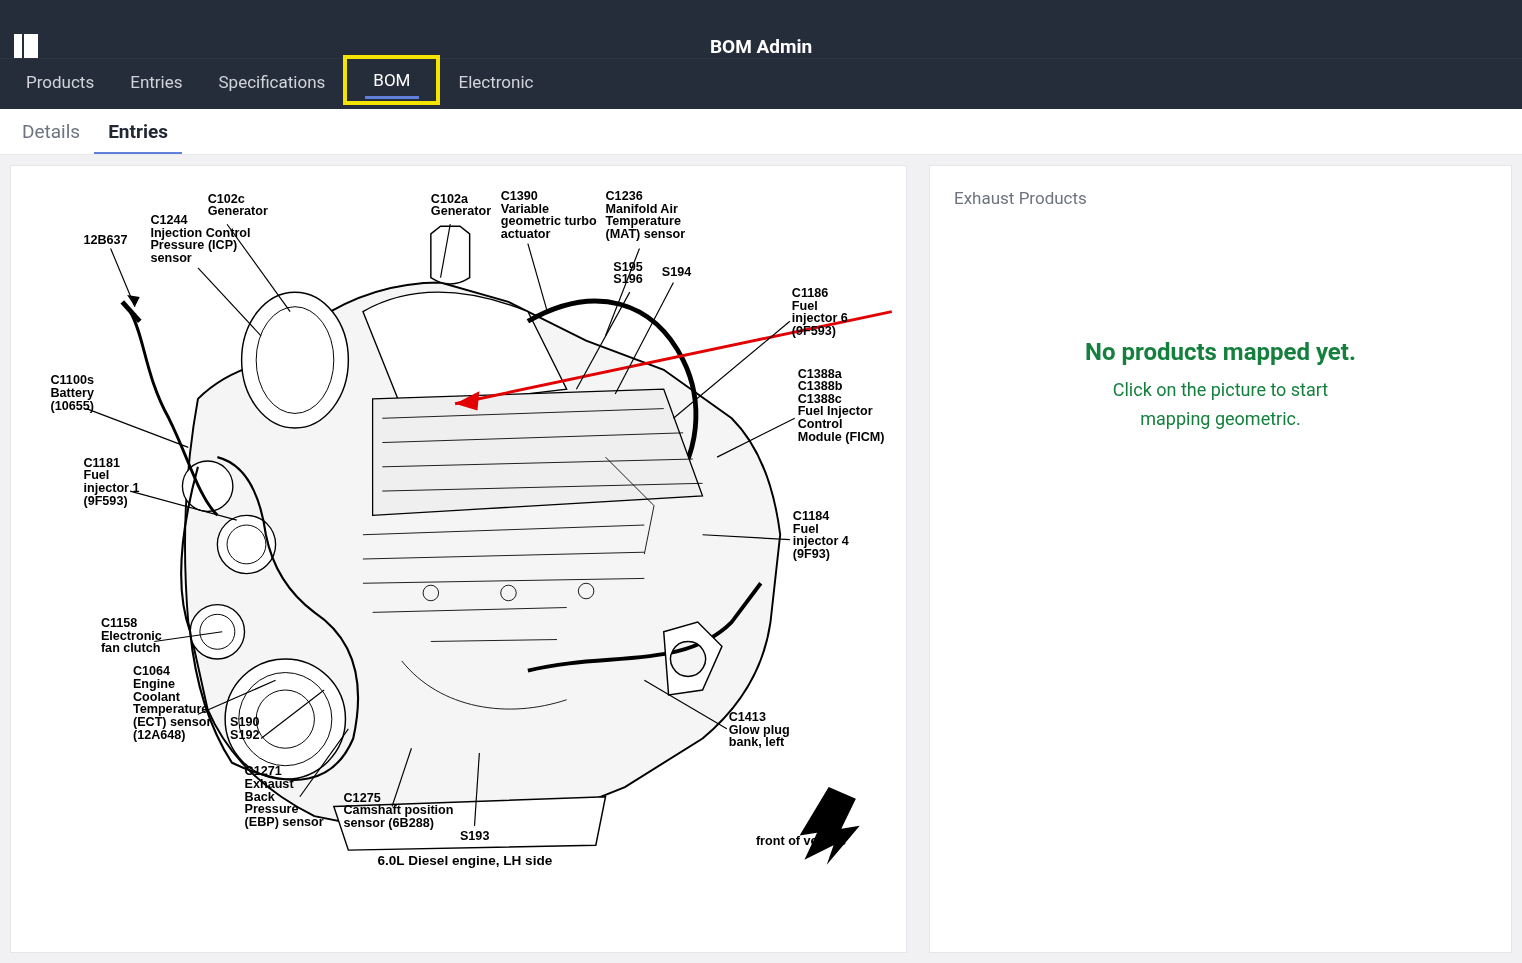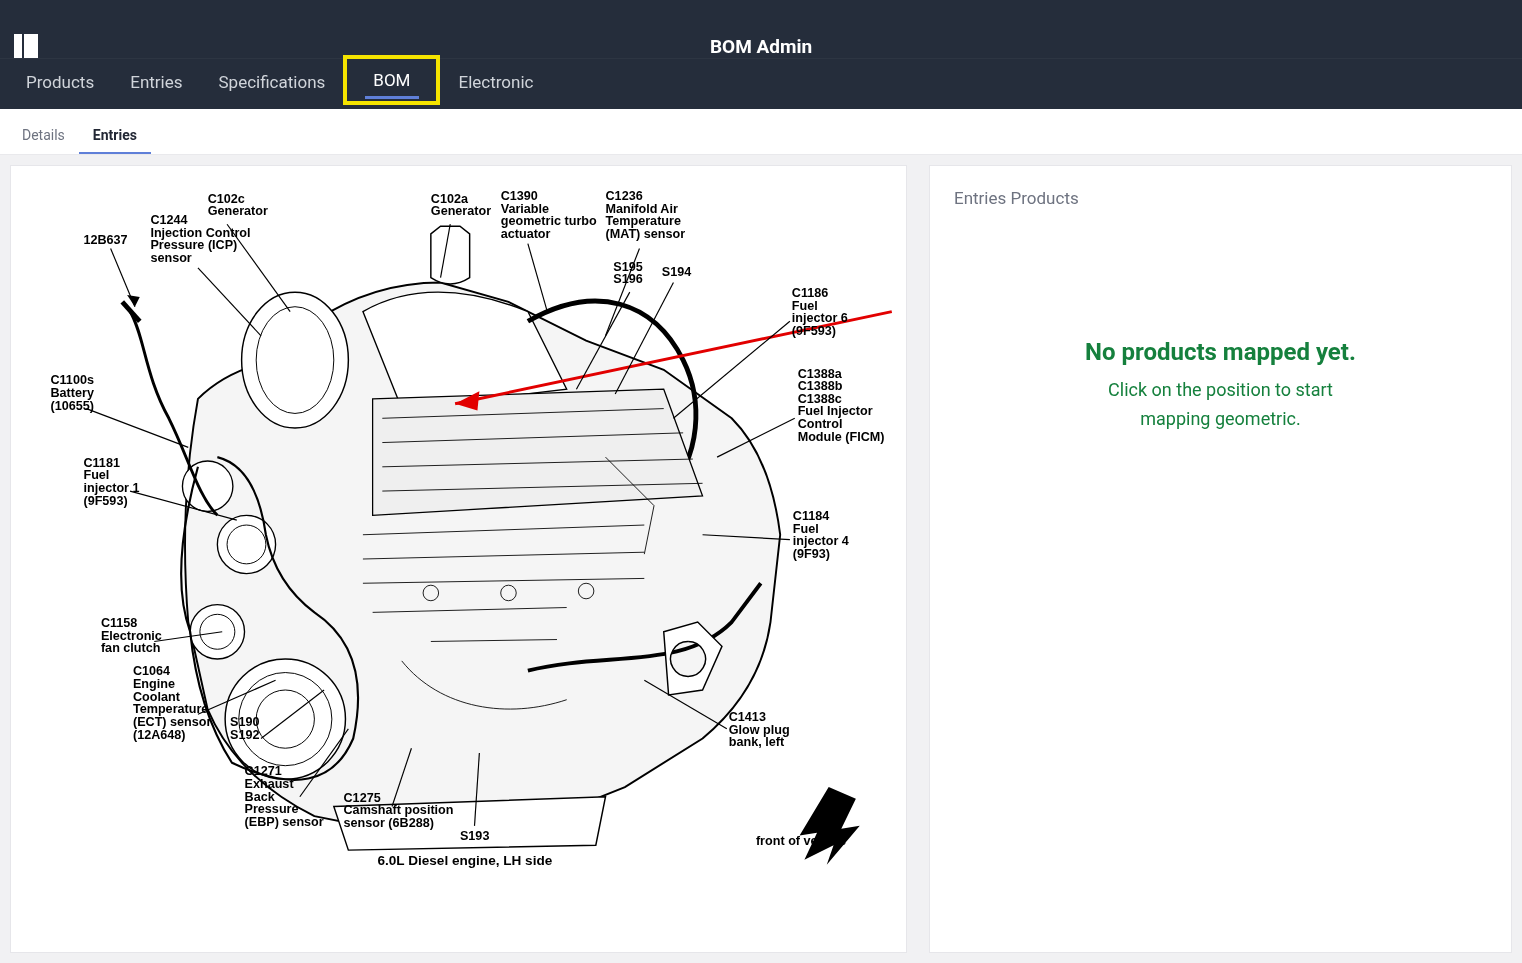--- a/index.html
+++ b/index.html
@@ -93,21 +93,21 @@
       height: 46px;
       display: flex;
       align-items: flex-end;
       padding-left: 8px;
       border-bottom: 1px solid #e9e9ec;
     }
 
     .sub-nav-item {
       padding: 10px 14px 11px 14px;
       color: #6e7380;
-      font-size: 14px;
+      font-size: 19px;
       cursor: pointer;
       user-select: none;
       position: relative;
     }
 
     .sub-nav-item.active {
       font-weight: 700;
       color: #222734;
     }
 
@@ -382,23 +382,23 @@
 
       <g class="diagram-callout">
         <line x1="725" y1="580" x2="640" y2="530"></line>
         <text x="727" y="572"><tspan x="727" dy="0">C1413</tspan><tspan x="727" dy="13">Glow plug</tspan><tspan x="727" dy="13">bank, left</tspan></text>
       </g>
 
     </svg>
   </div>
 
   <div class="side-panel">
-    <div class="side-panel-title">Entries Products</div>
+    <div class="side-panel-title">Exhaust Products</div>
     <div class="empty-state">
       <div class="empty-state-heading">No products mapped yet.</div>
       <div class="empty-state-sub">
-        <span>Click on the position to start</span><br>
+        <span>Click on the picture to start</span><br>
         <span>mapping geometric.</span>
       </div>
     </div>
   </div>
 
 </div>
 
 </body></html>

